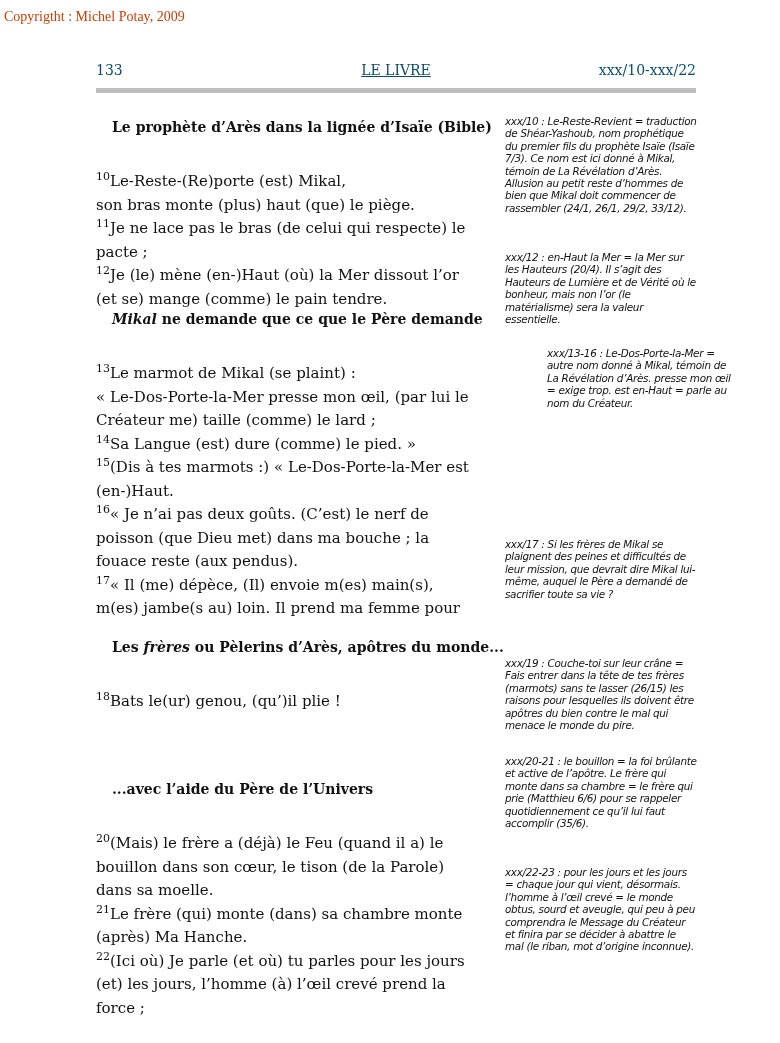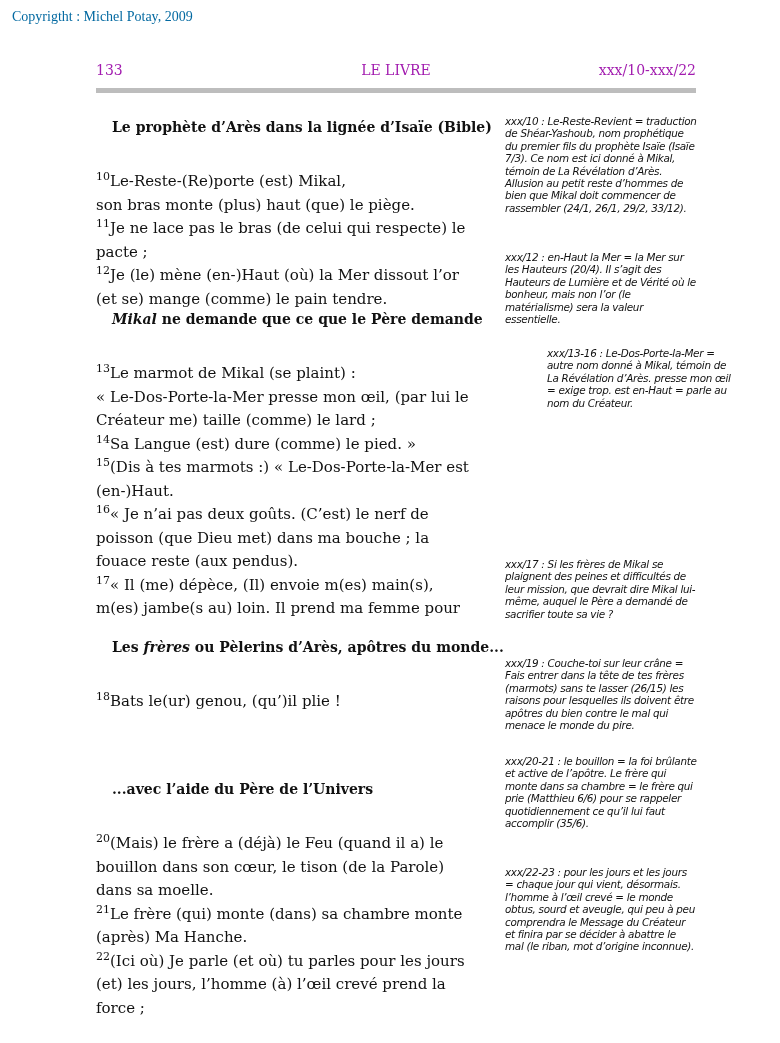--- a/index.html
+++ b/index.html
@@ -1,20 +1,20 @@
 <!DOCTYPE html>
 <html><head>
 <meta charset="utf-8">
 <style>
   html, body { margin:0; padding:0; background:#ffffff; }
   body { width:780px; height:1043px; position:relative; overflow:hidden; color:#111; }
-  .copyright { position:absolute; left:12px; top:9px; font-family:"Liberation Serif", serif; font-size:14px; color:#0369a1; }
-  .running-head { position:absolute; left:96px; top:62px; width:600px; height:20px; font-family:"DejaVu Serif", serif; font-size:14px; color:#a21caf; }
+  .copyright { position:absolute; left:4px; top:9px; font-family:"Liberation Serif", serif; font-size:14px; color:#c2410c; }
+  .running-head { position:absolute; left:96px; top:62px; width:600px; height:20px; font-family:"DejaVu Serif", serif; font-size:14px; color:#0c4a6e; }
   .running-head .pg { position:absolute; left:0; top:0; }
-  .running-head .ttl { position:absolute; left:0; width:600px; text-align:center; top:0; }
+  .running-head .ttl { position:absolute; left:0; width:600px; text-align:center; top:0;text-decoration:underline; }
   .running-head .ref { position:absolute; right:0; top:0; }
   .rule { position:absolute; left:96px; top:88px; width:600px; height:5px; background:#bdbdbd; }
 
   .main { position:absolute; left:96px; top:100px; width:390px; font-family:"DejaVu Serif", serif; font-size:15px; line-height:23.5px; color:#111; }
   .main h2 { font-size:14px; font-weight:bold; margin:16px; line-height:22px; white-space:nowrap; }
   .main h2 em { font-style:italic; }
   .main p { margin:0; }
   .main sup { font-size:11px; vertical-align:6px; line-height:0; }
   .sec { position:absolute; left:0; width:400px; }
 
@@ -65,17 +65,17 @@
     <p><sup>20</sup><span>(Mais) le frère a (déjà) le Feu (quand il a) le</span><br><span>bouillon dans son cœur, le tison (de la Parole)</span><br><span>dans sa moelle.</span></p>
     <p><sup>21</sup><span>Le frère (qui) monte (dans) sa chambre monte</span><br><span>(après) Ma Hanche.</span></p>
     <p><sup>22</sup><span>(Ici où) Je parle (et où) tu parles pour les jours</span><br><span>(et) les jours, l’homme (à) l’œil crevé prend la</span><br><span>force ;</span></p>
   </div>
 </div>
 
 <div class="notes">
   <div class="note" style="top:115px;"><span>xxx/10 :</span> <span>Le-Reste-Revient = traduction de Shéar-Yashoub, nom prophétique du premier fils du prophète Isaïe (Isaïe 7/3). Ce nom est ici donné à Mikal, témoin de La Révélation d’Arès. Allusion au petit reste d’hommes de bien que Mikal doit commencer de rassembler (24/1, 26/1, 29/2, 33/12).</span></div>
   <div class="note" style="top:251px;"><span>xxx/12 :</span> <span>en-Haut la Mer = la Mer sur les Hauteurs (20/4). Il s’agit des Hauteurs de Lumière et de Vérité où le bonheur, mais non l’or (le matérialisme) sera la valeur essentielle.</span></div>
   <div class="note" style="top:347px;margin-left:42px;"><span>xxx/13-16 :</span> <span>Le-Dos-Porte-la-Mer = autre nom donné à Mikal, témoin de La Révélation d’Arès. presse mon œil = exige trop. est en-Haut = parle au nom du Créateur.</span></div>
-  <div class="note" style="top:558px;"><span>xxx/17 :</span> <span>Si les frères de Mikal se plaignent des peines et difficultés de leur mission, que devrait dire Mikal lui-même, auquel le Père a demandé de sacrifier toute sa vie ?</span></div>
+  <div class="note" style="top:538px;"><span>xxx/17 :</span> <span>Si les frères de Mikal se plaignent des peines et difficultés de leur mission, que devrait dire Mikal lui-même, auquel le Père a demandé de sacrifier toute sa vie ?</span></div>
   <div class="note" style="top:657px;"><span>xxx/19 :</span> <span>Couche-toi sur leur crâne = Fais entrer dans la tête de tes frères (marmots) sans te lasser (26/15) les raisons pour lesquelles ils doivent être apôtres du bien contre le mal qui menace le monde du pire.</span></div>
   <div class="note" style="top:755px;"><span>xxx/20-21 :</span> <span>le bouillon = la foi brûlante et active de l’apôtre. Le frère qui monte dans sa chambre = le frère qui prie (Matthieu 6/6) pour se rappeler quotidiennement ce qu’il lui faut accomplir (35/6).</span></div>
   <div class="note" style="top:866px;"><span>xxx/22-23 :</span> <span>pour les jours et les jours = chaque jour qui vient, désormais. l’homme à l’œil crevé = le monde obtus, sourd et aveugle, qui peu à peu comprendra le Message du Créateur et finira par se décider à abattre le mal (le riban, mot d’origine inconnue).</span></div>
 </div>
 
 </body></html>

